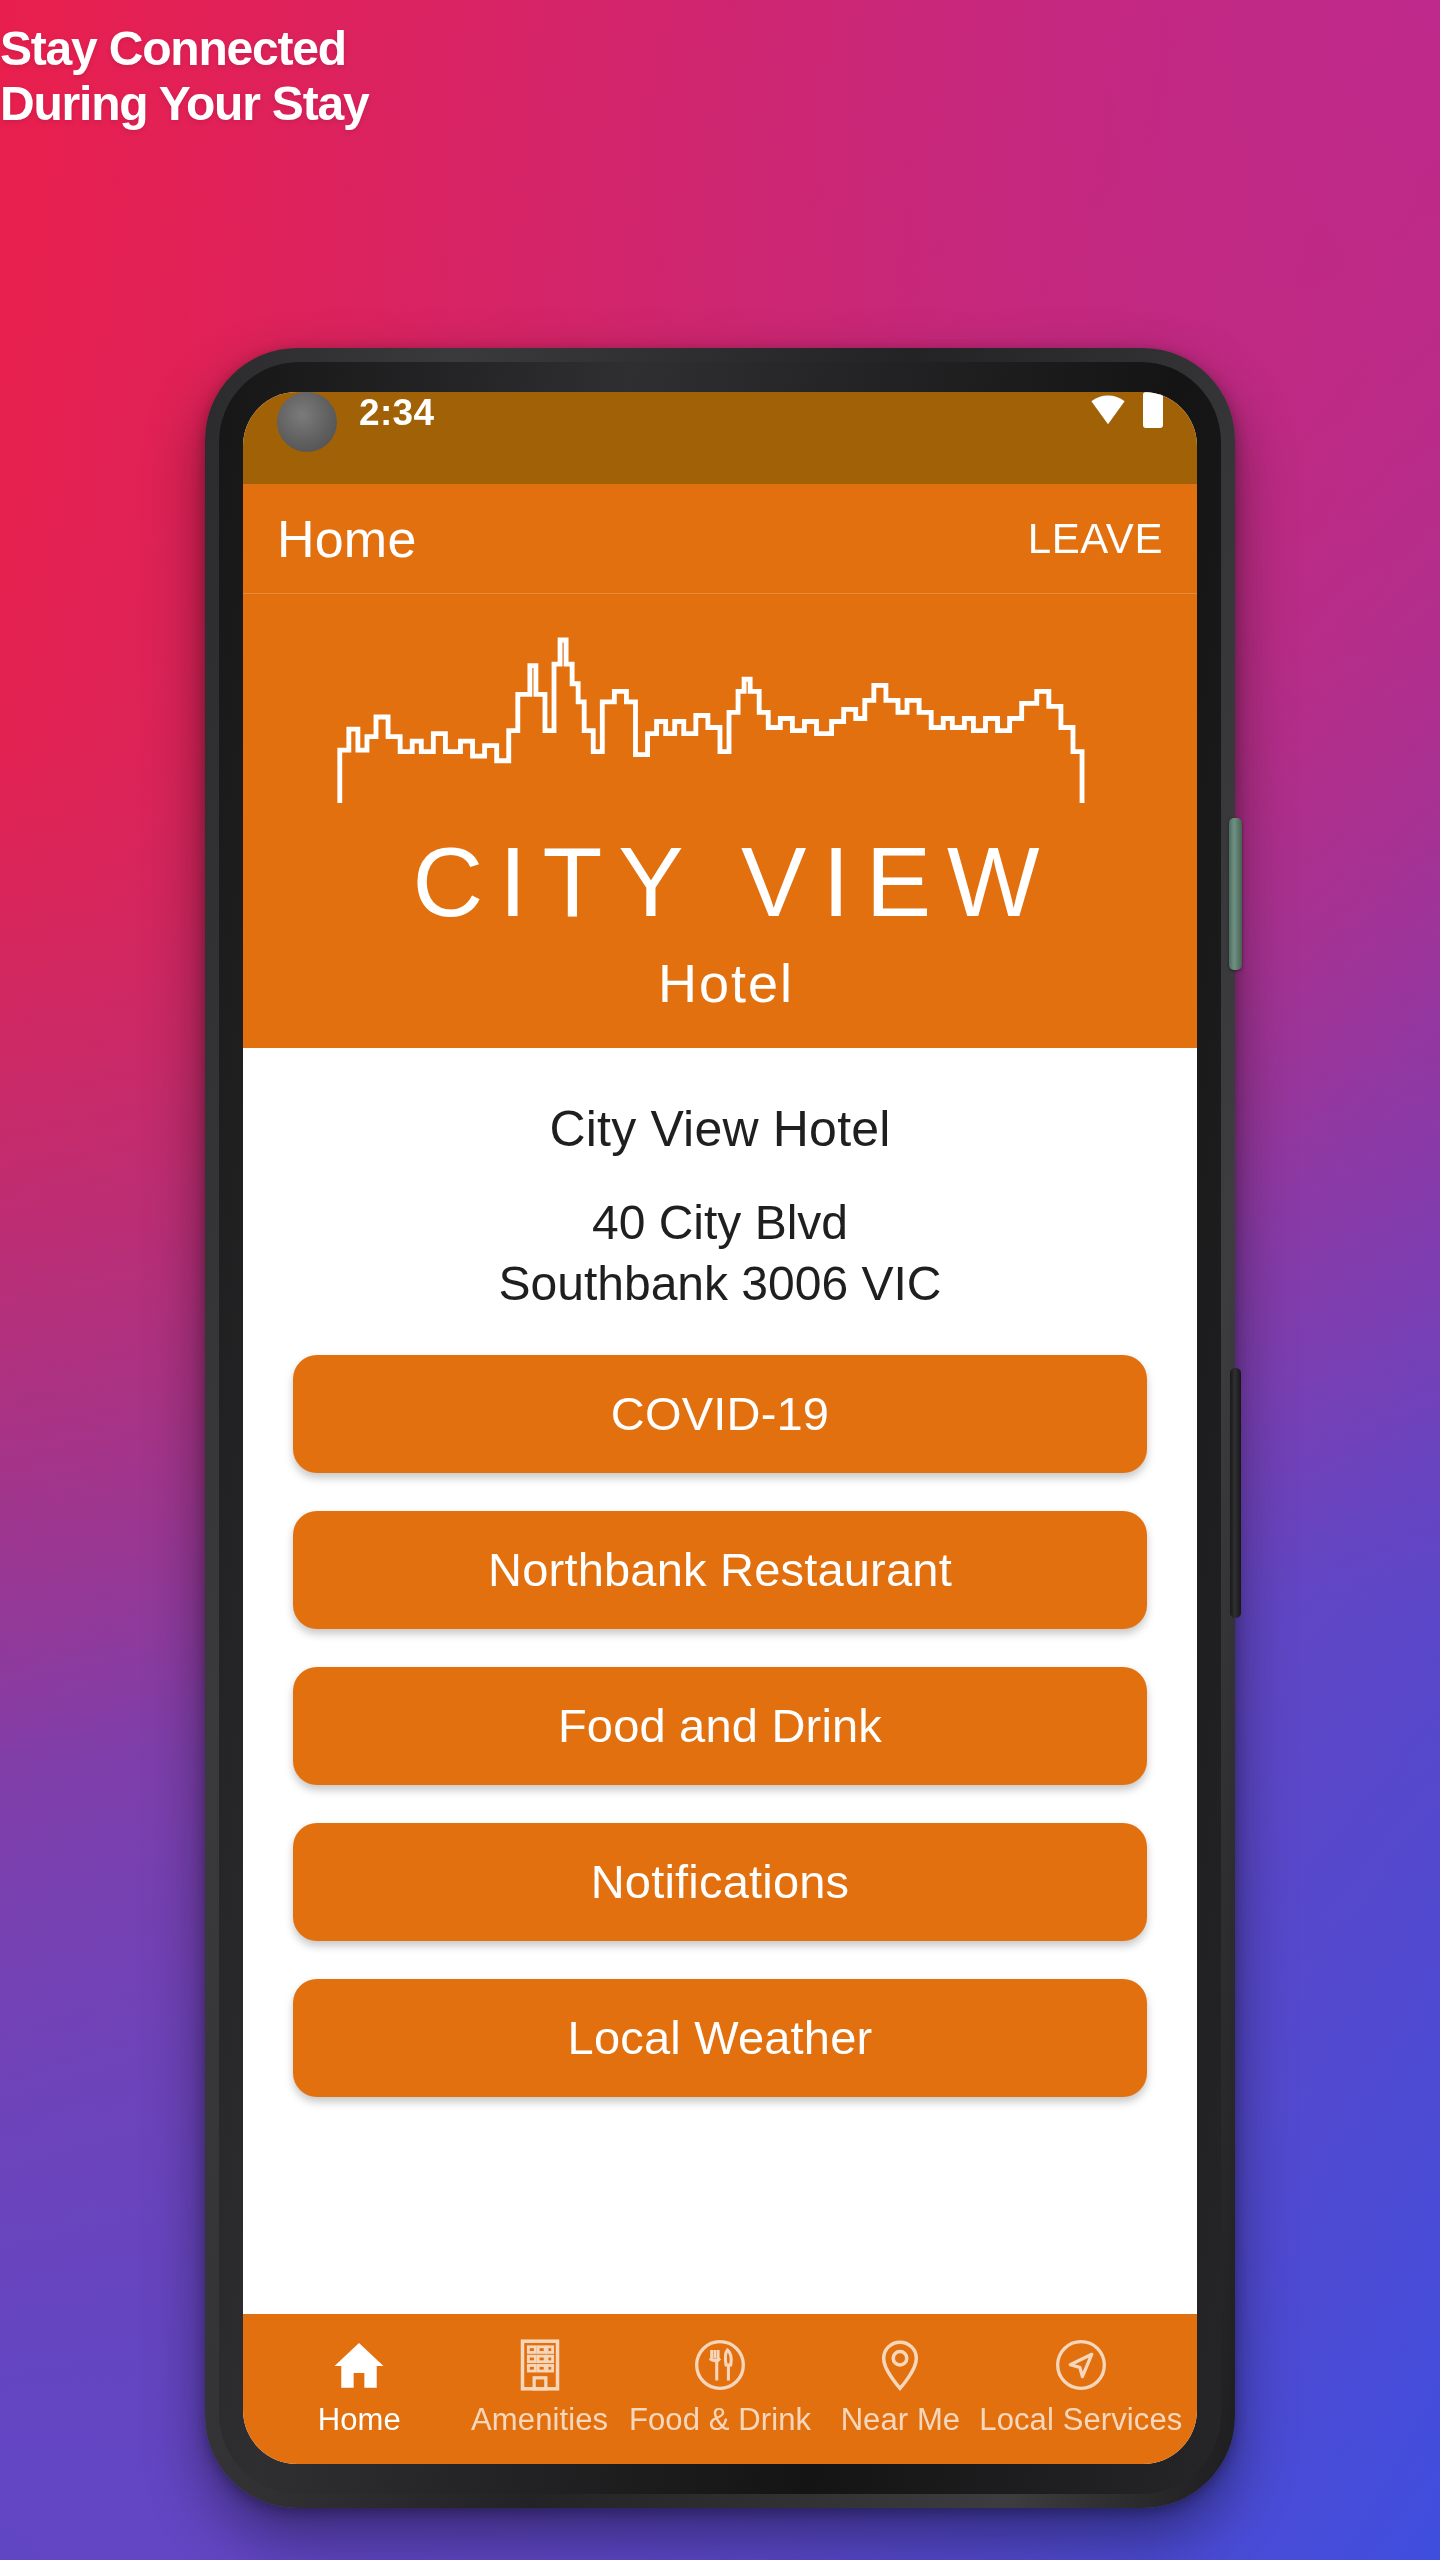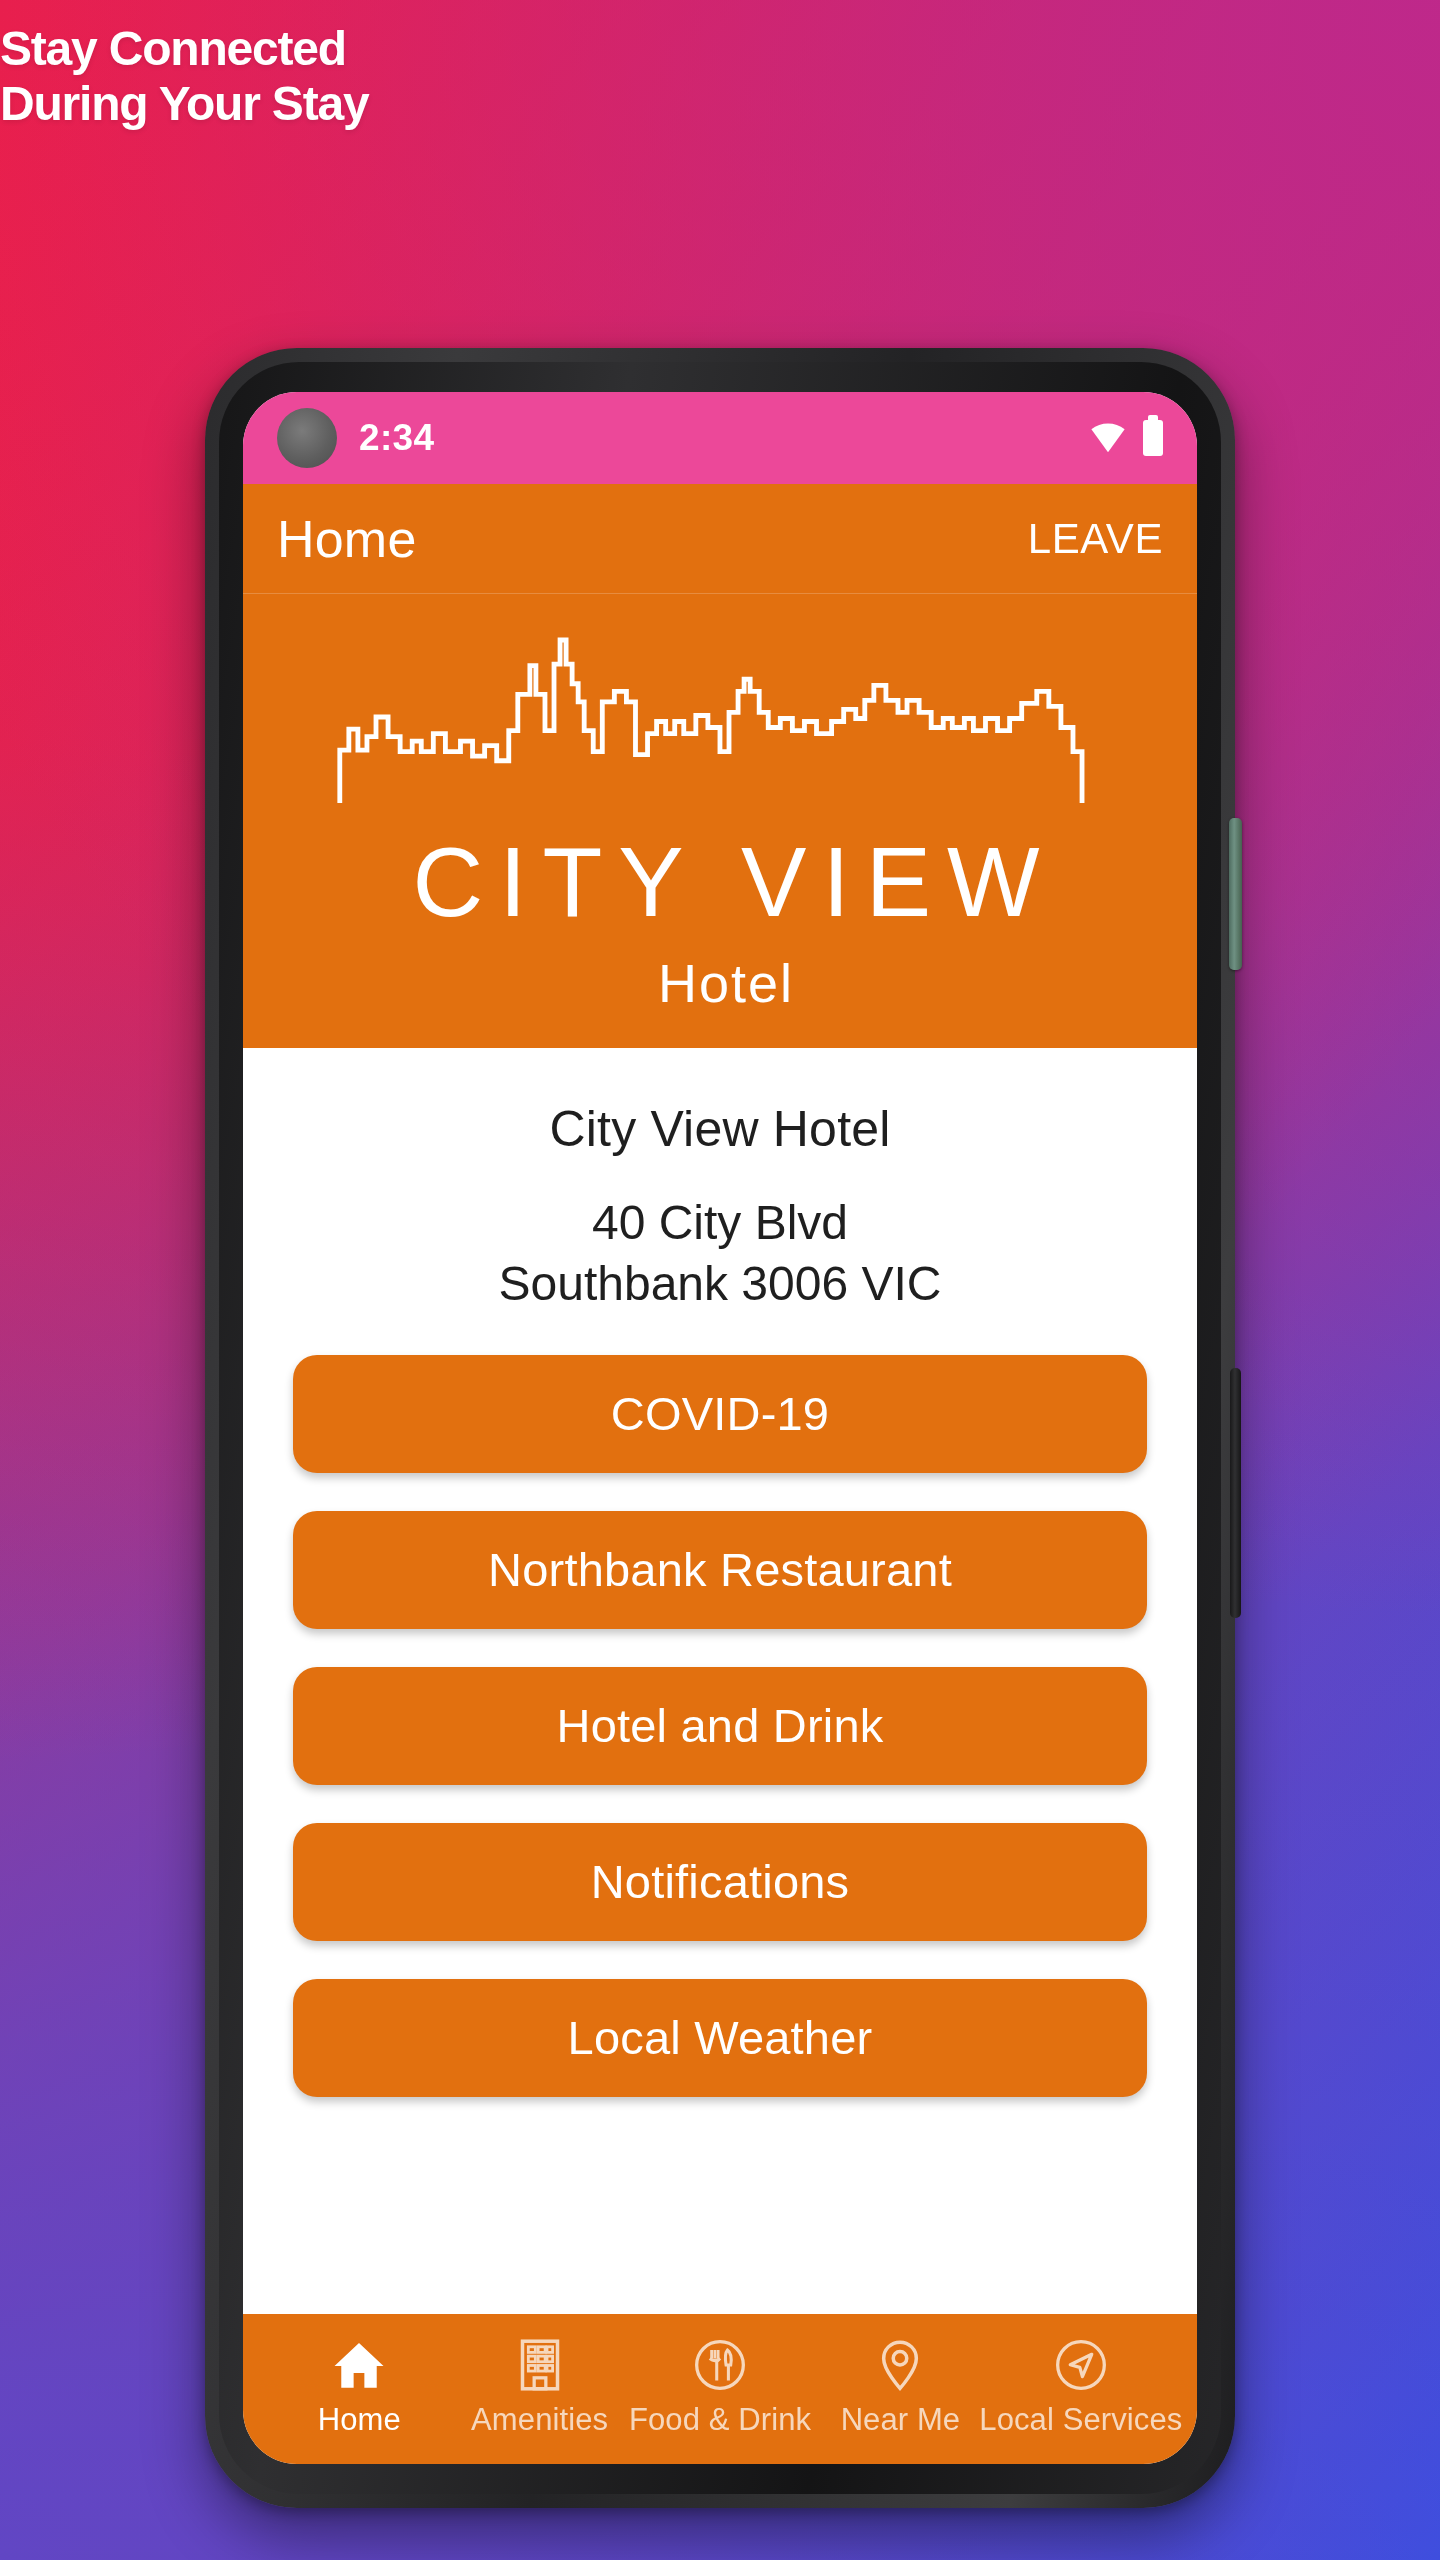--- a/index.html
+++ b/index.html
@@ -54,22 +54,22 @@
 
   
   .screen {
     position:absolute; left:38px; top:44px; right:38px; bottom:44px;
     border-radius:54px; overflow:hidden;
     background:#ffffff; display:flex; flex-direction:column;
   }
 
   
   .statusbar {
-    height:92px; background:#ec4899; flex:0 0 auto;
-    display:flex; align-items:center; padding:8px 34px; position:relative;
+    height:92px; background:#a16207; flex:0 0 auto;
+    display:flex; align-items:flex-start; padding:0 34px; position:relative;
   }
   .punch-hole {
     width:60px; height:60px; border-radius:50%;
     background:radial-gradient(circle at 42% 38%, #7b7b7b 0%, #5f5f5f 55%, #4c4c4c 100%);
     flex:0 0 auto;
   }
   .clock {
     color:#ffffff; font-size:37px; font-weight:bold;
     margin-left:22px; letter-spacing:0.3px;
   }
@@ -192,21 +192,21 @@
     <div class="content">
       <div class="hotel-name">City View Hotel</div>
       <div class="hotel-address">
         <span>40 City Blvd</span><br>
         <span>Southbank 3006 VIC</span>
       </div>
 
       <div class="btn-list">
         <button class="btn">COVID-19</button>
         <button class="btn">Northbank Restaurant</button>
-        <button class="btn">Hotel and Drink</button>
+        <button class="btn">Food and Drink</button>
         <button class="btn">Notifications</button>
         <button class="btn">Local Weather</button>
       </div>
     </div>
 
     <div class="bottomnav">
 
       <div class="nav-item">
         <svg class="nav-ico" viewBox="0 0 24 24">
           <path d="M12 2.6 L22.5 12.4 L19.6 12.4 L19.6 21.8 L14.3 21.8 L14.3 15.4 L9.7 15.4 L9.7 21.8 L4.4 21.8 L4.4 12.4 L1.5 12.4 Z" fill="#ffffff"></path>

